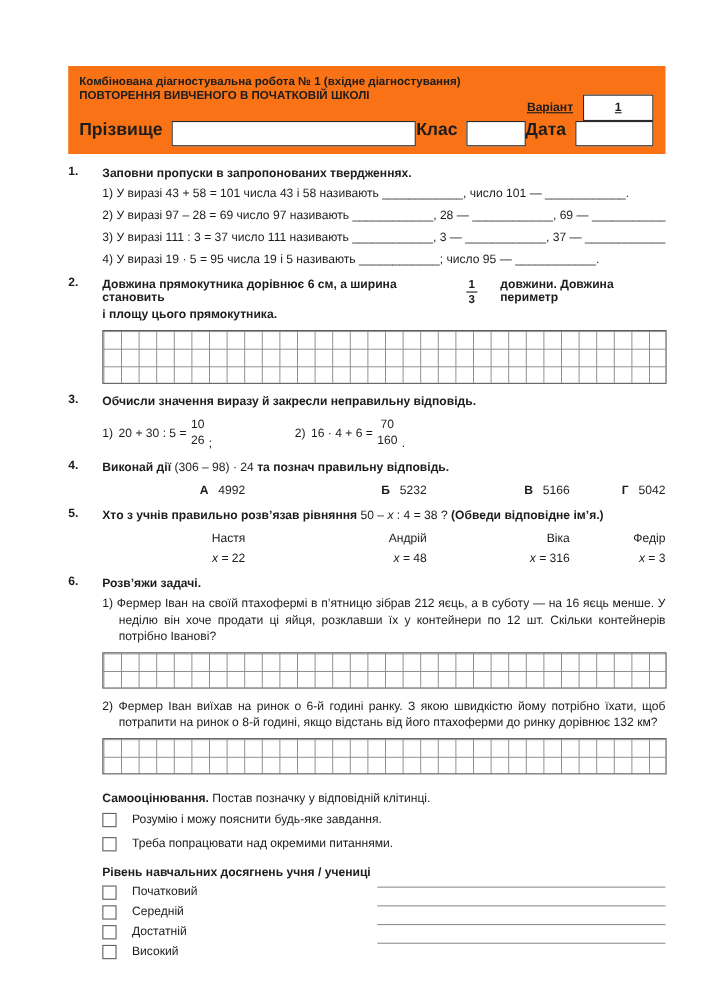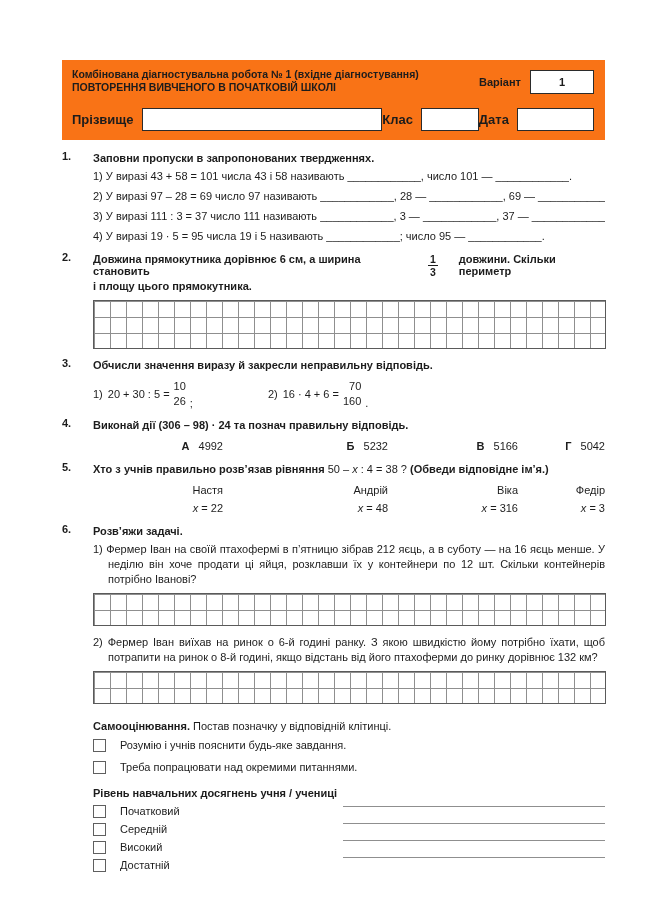--- a/index.html
+++ b/index.html
@@ -9,24 +9,24 @@
   }
   .content{margin:60px 45px 0 62px;width:543px;}
 
   
   .header-box{
     background:#f97316;height:80px;box-sizing:border-box;
     padding:8px 11px 9px 10px;display:flex;flex-direction:column;justify-content:space-between;
   }
   .hrow1{display:flex;justify-content:space-between;align-items:flex-start;}
   .titles{font-weight:bold;font-size:10.5px;line-height:13px;letter-spacing:0;}
-  .variant{display:flex;align-items:center;gap:9px;font-weight:bold;font-size:11px;margin-top:2px;}
+  .variant{display:flex;align-items:center;gap:9px;font-weight:bold;font-size:11px;margin-top:18px;text-decoration:underline;}
   .vbox{width:62px;height:22px;background:#fff;border:1.5px solid #2b2b2b;
         display:flex;align-items:center;justify-content:center;font-weight:bold;font-size:11px;}
-  .hrow2{display:flex;align-items:center;font-weight:bold;font-size:13px;}
+  .hrow2{display:flex;font-weight:bold;font-size:16px;}
   .fbox{background:#fff;border:1.5px solid #2b2b2b;height:21px;box-sizing:content-box;}
   .surname-box{width:248px;margin-left:8px;}
   .class-box{width:58px;margin-left:8px;}
   .date-box{width:78px;margin-left:8px;}
   .hspacer{flex:1;}
 
   
   .q{display:flex;font-size:11px;}
   .qnum{width:31px;font-weight:bold;flex-shrink:0;}
   .qbody{flex:1;min-width:0;}
@@ -43,21 +43,21 @@
   .grid{
     box-sizing:border-box;border:1px solid #5a5a5a;margin-top:6px;
     background-image:linear-gradient(to right,#8f8f8f 1px,transparent 1px),
                      linear-gradient(to bottom,#8f8f8f 1px,transparent 1px);
     background-size:16px 16px;background-position:0 0;
   }
 
   .q3-items{display:flex;align-items:center;margin-top:4px;height:34px;}
   .q3-item{display:flex;align-items:center;}
   .q3-prefix{margin-right:5px;}
-  .stack{display:inline-flex;flex-direction:column;align-items:flex-end;line-height:15px;margin-left:4px;}
+  .stack{display:inline-flex;flex-direction:column;align-items:center;line-height:15px;margin-left:4px;}
   .q3-tail{margin-left:4px;align-self:flex-end;}
   .q3-gap{width:75px;}
 
   .opt-grid{display:grid;grid-template-columns:130px 165px 130px 1fr;margin-top:5px;line-height:17px;text-align:right;}
   .opt-letter{font-weight:bold;margin-right:9px;}
   .ital{font-style:italic;}
 
   .task-par{text-align:justify;line-height:15px;padding-left:15px;text-indent:-15px;margin-top:3px;}
 
   
@@ -117,21 +117,21 @@
 
   <div class="q" style="margin-top:5px;">
     <div class="qnum">2.</div>
     <div class="qbody">
       <div class="q2-line1">
         <span>Довжина прямокутника дорівнює 6 см, а ширина становить</span>
         <span class="frac">
           <span class="frac-num">1</span>
           <span class="frac-den">3</span>
         </span>
-        <span>довжини. Скільки периметр</span>
+        <span>довжини. Довжина периметр</span>
       </div>
       <div class="q2-line2">і площу цього прямокутника.</div>
       <div class="grid" style="width: 513px; height: 49px;"></div>
     </div>
   </div>
 
   <div class="q" style="margin-top:8px;">
     <div class="qnum">3.</div>
     <div class="qbody">
       <div class="qtitle">Обчисли значення виразу й закресли неправильну відповідь.</div>
@@ -157,21 +157,21 @@
         </div>
       </div>
     </div>
   </div>
 
   <div class="q" style="margin-top:6px;">
     <div class="qnum">4.</div>
     <div class="qbody">
       <div class="qtitle">
         <span>Виконай дії</span>
-        <span style="font-weight:bold;">(306 – 98) · 24</span>
+        <span style="font-weight:normal;">(306 – 98) · 24</span>
         <span>та познач правильну відповідь.</span>
       </div>
       <div class="opt-grid">
         <div><span class="opt-letter">А</span><span>4992</span></div>
         <div><span class="opt-letter">Б</span><span>5232</span></div>
         <div><span class="opt-letter">В</span><span>5166</span></div>
         <div><span class="opt-letter">Г</span><span>5042</span></div>
       </div>
     </div>
   </div>
@@ -214,46 +214,46 @@
     </div>
   </div>
 
   <div class="sa">
     <div class="sa-title-line">
       <span class="bold">Самооцінювання.</span>
       <span>Постав позначку у відповідній клітинці.</span>
     </div>
     <div class="sa-opt">
       <span class="cb"></span>
-      <span>Розумію і учнів пояснити будь-яке завдання.</span>
+      <span>Розумію і можу пояснити будь-яке завдання.</span>
     </div>
     <div class="sa-opt">
       <span class="cb"></span>
       <span>Треба попрацювати над окремими питаннями.</span>
     </div>
   </div>
 
   <div class="level-row">
     <div class="level-col">
       <div class="level-title">Рівень навчальних досягнень учня / учениці</div>
       <div class="level-opt">
         <span class="cb"></span>
         <span>Початковий</span>
       </div>
       <div class="level-opt">
         <span class="cb"></span>
         <span>Середній</span>
       </div>
       <div class="level-opt">
         <span class="cb"></span>
+        <span>Достатній</span>
+      </div>
+      <div class="level-opt">
+        <span class="cb"></span>
         <span>Високий</span>
-      </div>
-      <div class="level-opt">
-        <span class="cb"></span>
-        <span>Достатній</span>
       </div>
     </div>
     <div class="comment-col">
       <div class="comment-lines">
         <div class="comment-line"></div>
         <div class="comment-line"></div>
         <div class="comment-line"></div>
         <div class="comment-line"></div>
       </div>
     </div>

